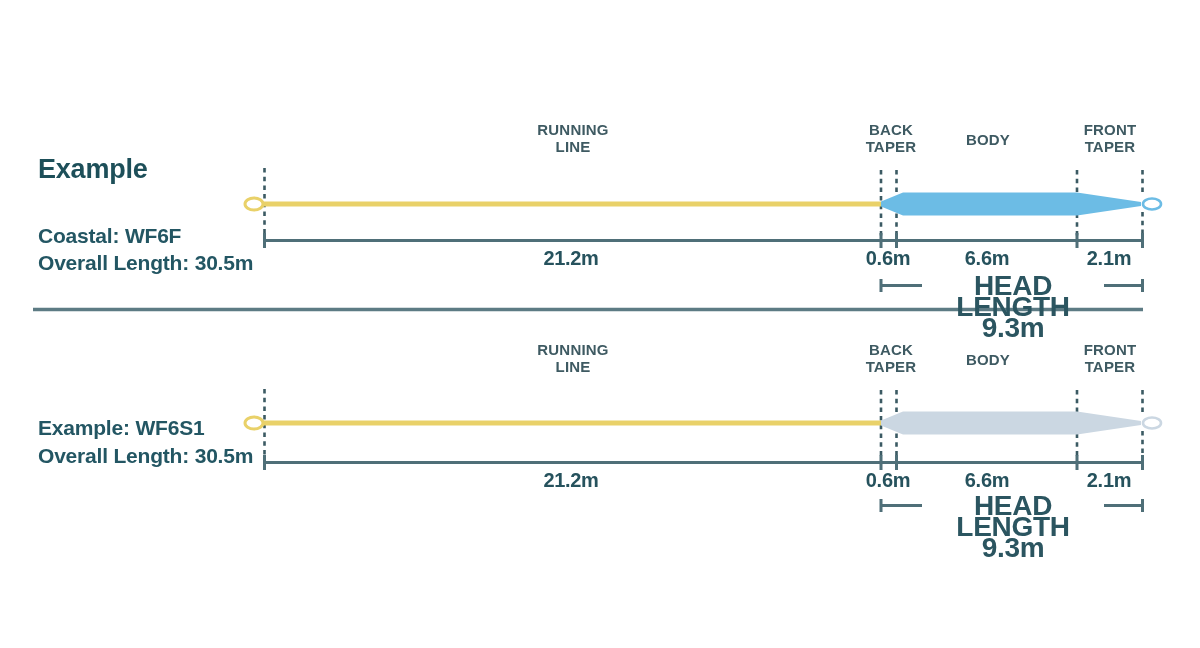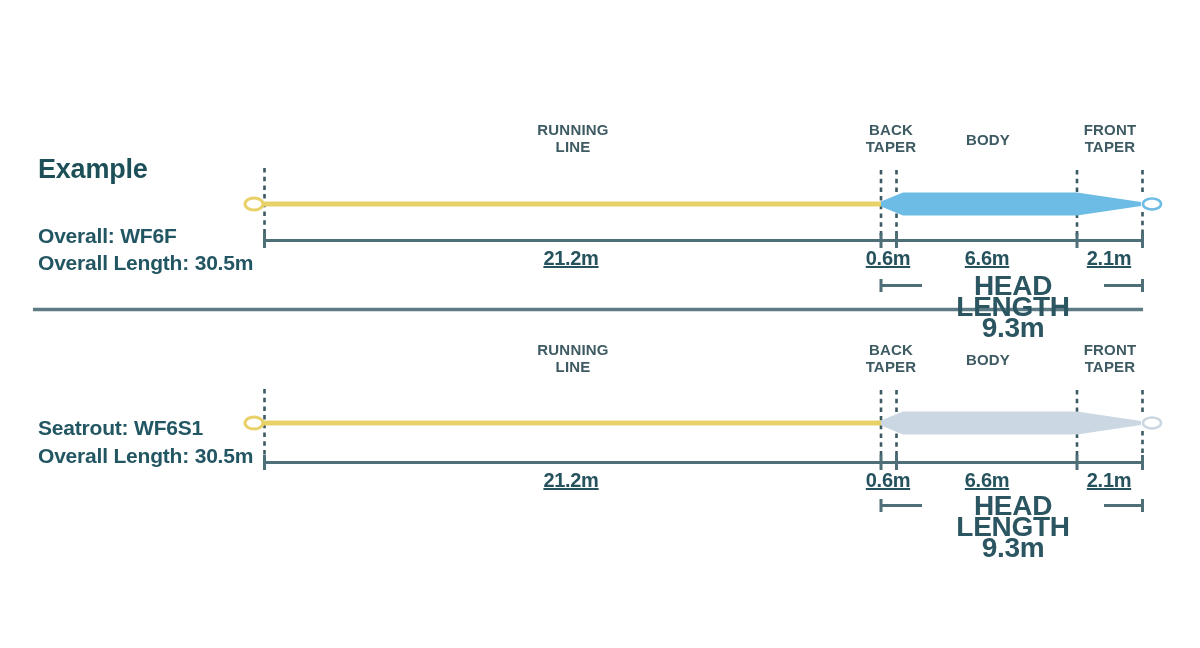--- a/index.html
+++ b/index.html
@@ -15,21 +15,21 @@
   .meta{font-size:21px;line-height:24px;color:#235663;letter-spacing:-0.2px;}
   .meta-ex1{left:38px;top:224px;}
   .meta-ol1{left:38px;top:251px;}
   .meta-ex2{left:38px;top:416px;}
   .meta-ol2{left:38px;top:444px;}
   .seclab{
     font-size:15px;line-height:17px;color:#3e5a62;text-align:center;letter-spacing:0.2px;width:160px;
   }
   .seclab.narrow{width:120px;}
   .mlab{
-    font-size:20px;line-height:21px;color:#26525d;text-align:center;width:160px;letter-spacing:-0.3px;text-decoration:underline;
+    font-size:20px;line-height:21px;color:#26525d;text-align:center;width:160px;letter-spacing:-0.3px;
   }
   .mlab.narrow{width:120px;}
   .headlab{
     font-size:28px;line-height:21px;color:#2b5560;text-align:center;width:180px;letter-spacing:-0.3px;
   }
 </style>
 </head>
 <body>
 
 <div class="canvas">
@@ -60,21 +60,21 @@
       <path d="M264.5 455V470 M881 455V470 M896.5 455V470 M1077 455V470 M1142.5 455V470" stroke="#4f6f78" stroke-width="3" fill="none"></path>
       <path d="M881 505.5H922 M1104 505.5H1143" stroke="#4f6f78" stroke-width="3" fill="none"></path>
       <path d="M881 499V512 M1142.5 499V512" stroke="#4f6f78" stroke-width="3" fill="none"></path>
     </g>
   </svg>
 
   <div class="abs title">
     <div>Example</div>
   </div>
 
-  <div class="abs meta meta-ex1">Overall: WF6F</div>
+  <div class="abs meta meta-ex1">Coastal: WF6F</div>
   <div class="abs meta meta-ol1">Overall Length: 30.5m</div>
 
   <div class="abs seclab" style="left:493px;top:121px;">
     <div>RUNNING</div>
     <div>LINE</div>
   </div>
   <div class="abs seclab narrow" style="left:831px;top:121px;">
     <div>BACK</div>
     <div>TAPER</div>
   </div>
@@ -83,21 +83,21 @@
     <div>FRONT</div>
     <div>TAPER</div>
   </div>
 
   <div class="abs mlab" style="left:491px;top:248px;">21.2m</div>
   <div class="abs mlab narrow" style="left:828px;top:248px;">0.6m</div>
   <div class="abs mlab narrow" style="left:927px;top:248px;">6.6m</div>
   <div class="abs mlab narrow" style="left:1049px;top:248px;">2.1m</div>
   <div class="abs headlab" style="left:923px;top:275px;">HEAD LENGTH 9.3m</div>
 
-  <div class="abs meta meta-ex2">Seatrout: WF6S1</div>
+  <div class="abs meta meta-ex2">Example: WF6S1</div>
   <div class="abs meta meta-ol2">Overall Length: 30.5m</div>
 
   <div class="abs seclab" style="left:493px;top:341px;">
     <div>RUNNING</div>
     <div>LINE</div>
   </div>
   <div class="abs seclab narrow" style="left:831px;top:341px;">
     <div>BACK</div>
     <div>TAPER</div>
   </div>

